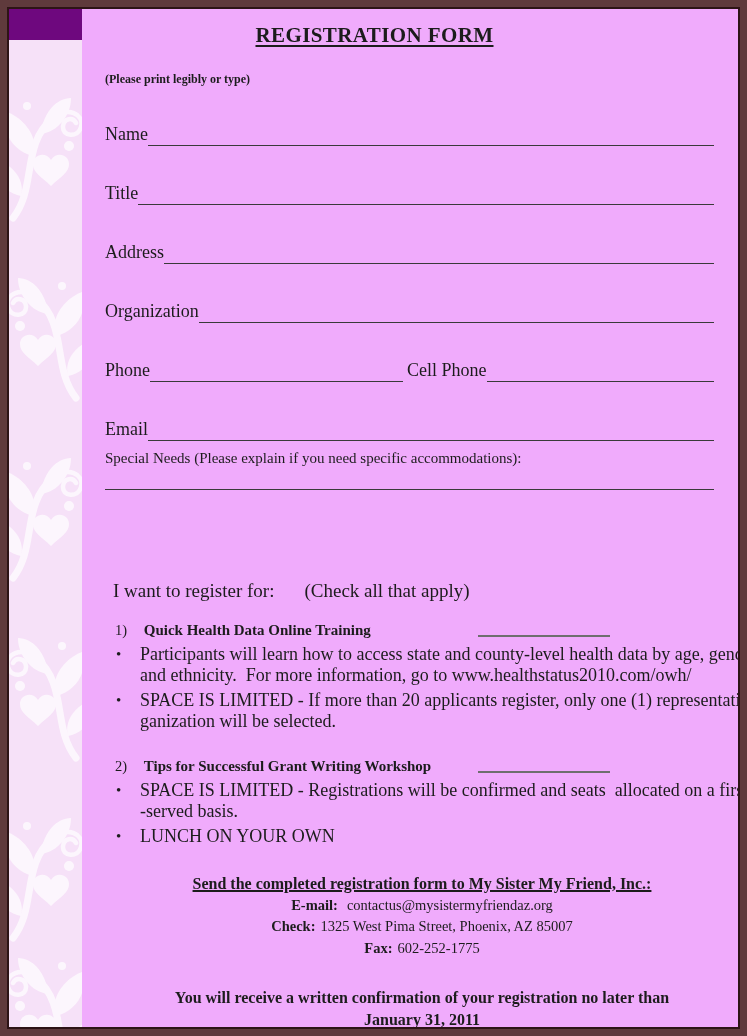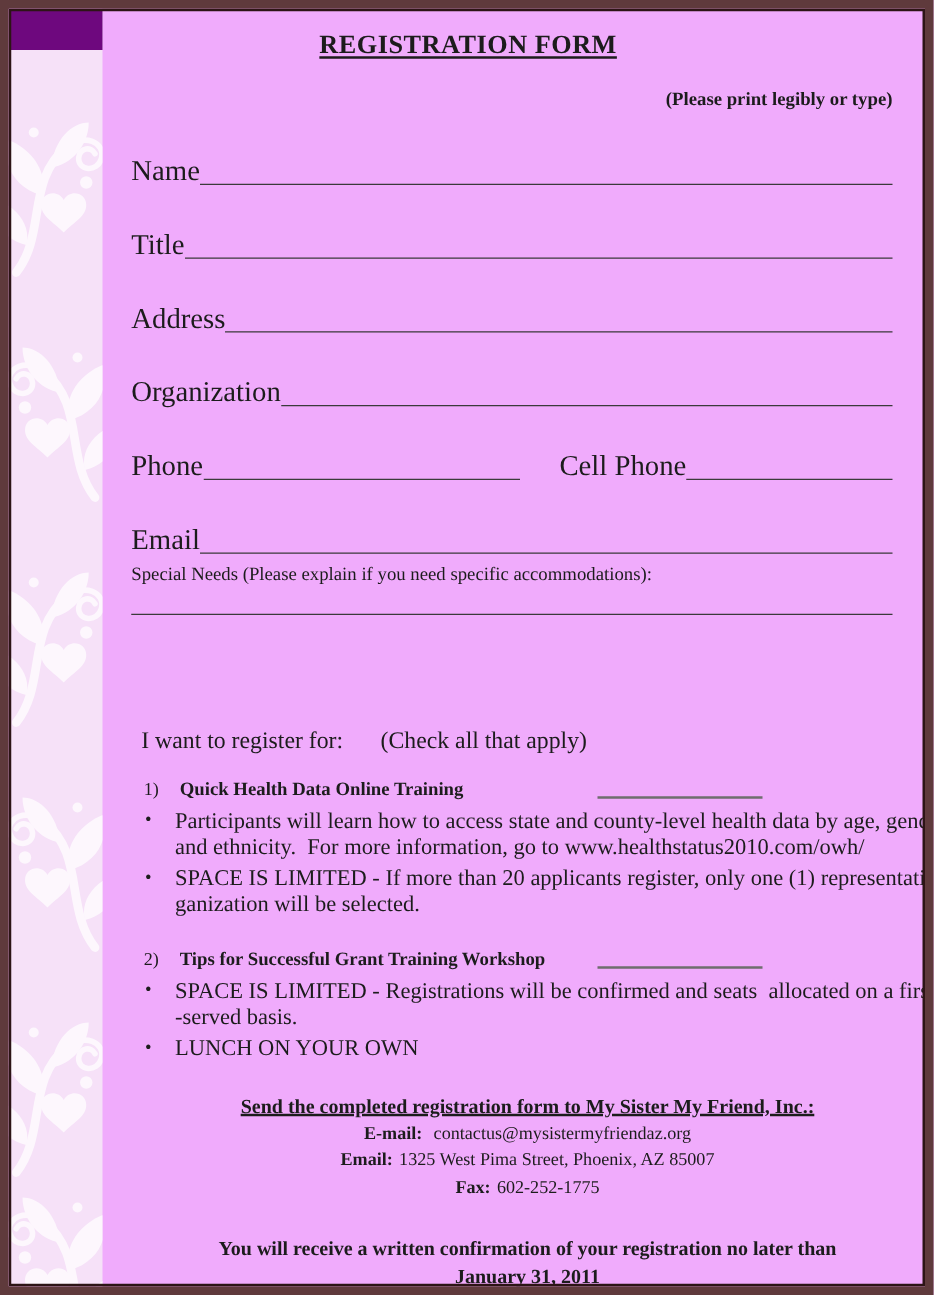--- a/index.html
+++ b/index.html
@@ -30,26 +30,26 @@
     padding:10px 26px 0 23px;
   }
   .doc-title{
     text-align:center;
     margin:6px 70px 0 0;
     font-size:21px;font-weight:bold;letter-spacing:.4px;
     text-decoration:underline;
     text-decoration-thickness:2px;
     text-underline-offset:3px;
   }
-  .instruction{margin:24px 0 0;font-size:15px;font-weight:bold;text-align:right;}
-  .field-row{display:flex;align-items:flex-end;margin-top:35px;font-size:23px;line-height:23px;}
+  .instruction{margin:24px 0 0;font-size:12px;font-weight:bold;}
+  .field-row{display:flex;align-items:flex-end;margin-top:35px;font-size:18px;line-height:23px;}
   .flabel{white-space:pre;}
   .field-line{flex:1;border-bottom:1.6px solid #3a3a3a;height:23px;}
   .line-fixed{flex:none;width:253px;border-bottom:1.6px solid #3a3a3a;height:23px;}
-  .cell-label{margin-left:32px;white-space:pre;}
+  .cell-label{margin-left:4px;white-space:pre;}
   .special-needs{margin:9px 0 0;font-size:15px;}
   .solo-line{margin-top:22px;border-bottom:1.6px solid #3a3a3a;height:0;}
   .register-heading{margin:88px 0 0;padding-left:8px;font-size:19px;line-height:26px;}
   .register-note{margin-left:30px;}
   .reg-item{position:relative;margin-top:16px;padding-left:10px;font-size:15px;line-height:20px;}
   .reg-item.second{margin-top:24px;}
   .num{display:inline-block;width:25px;font-size:14.5px;}
   .item-title{font-weight:bold;text-align:center;}
   .item-blank{position:absolute;left:373px;bottom:3px;width:132px;border-bottom:2px solid #6e6e6e;}
   .bullet{display:flex;margin-top:4px;margin-right:-12px;font-size:18px;line-height:21px;}
@@ -154,40 +154,40 @@
 and ethnicity.  For more information, go to www.healthstatus2010.com/owh/</span>
     </div>
     <div class="bullet">
       <span class="dot"></span>
       <span class="bullet-text">SPACE IS LIMITED - If more than 20 applicants register, only one (1) representative per or-
 ganization will be selected.</span>
     </div>
 
     <div class="reg-item second">
       <span class="num">2)</span>
-      <span class="item-title">Tips for Successful Grant Training Workshop</span>
+      <span class="item-title">Tips for Successful Grant Writing Workshop</span>
       <span class="item-blank"></span>
     </div>
     <div class="bullet">
       <span class="dot"></span>
       <span class="bullet-text">SPACE IS LIMITED - Registrations will be confirmed and seats  allocated on a first-come, first
 -served basis.</span>
     </div>
     <div class="bullet">
       <span class="dot"></span>
       <span class="bullet-text">LUNCH ON YOUR OWN</span>
     </div>
 
     <div class="footer">
       <div class="send-line">Send the completed registration form to My Sister My Friend, Inc.:</div>
       <div>
         <span class="contact-label">E-mail:</span><span class="contact-value email-value">contactus@mysistermyfriendaz.org</span>
       </div>
       <div>
-        <span class="contact-label">Email:</span><span class="contact-value">1325 West Pima Street, Phoenix, AZ 85007</span>
+        <span class="contact-label">Check:</span><span class="contact-value">1325 West Pima Street, Phoenix, AZ 85007</span>
       </div>
       <div>
         <span class="contact-label">Fax:</span><span class="contact-value">602-252-1775</span>
       </div>
       <div class="confirmation">You will receive a written confirmation of your registration no later than
 January 31, 2011</div>
     </div>
 
   </div>
 

